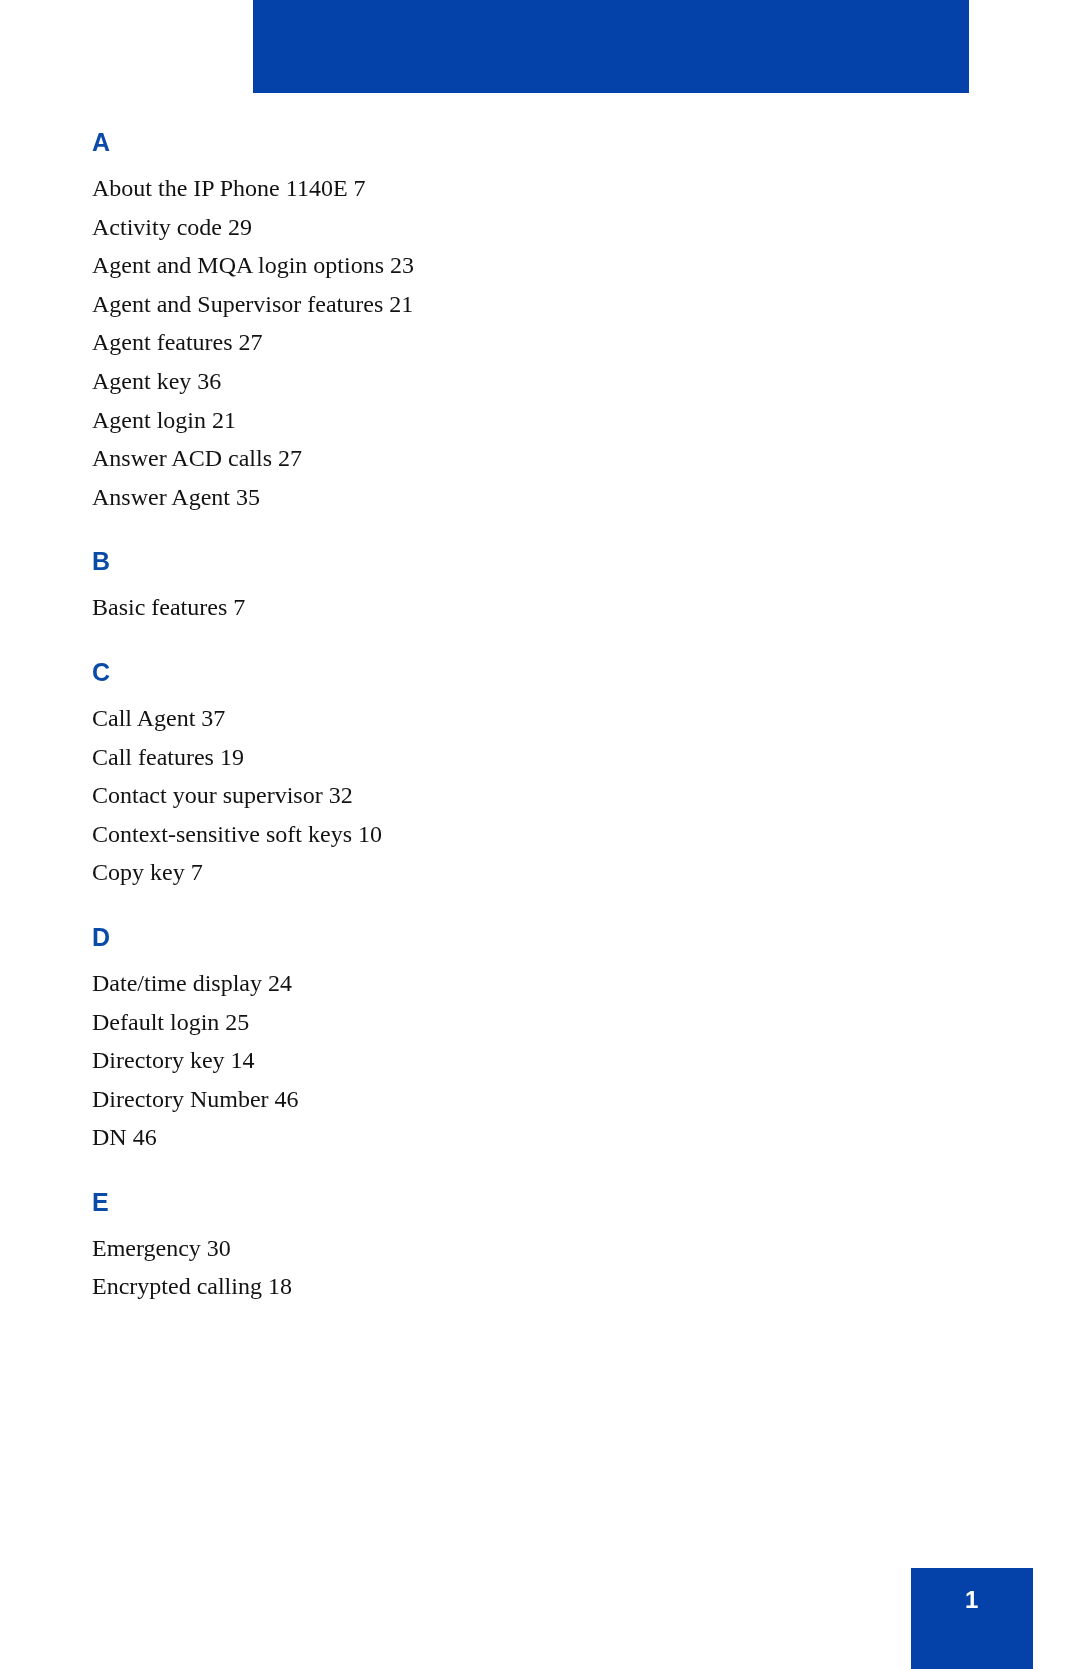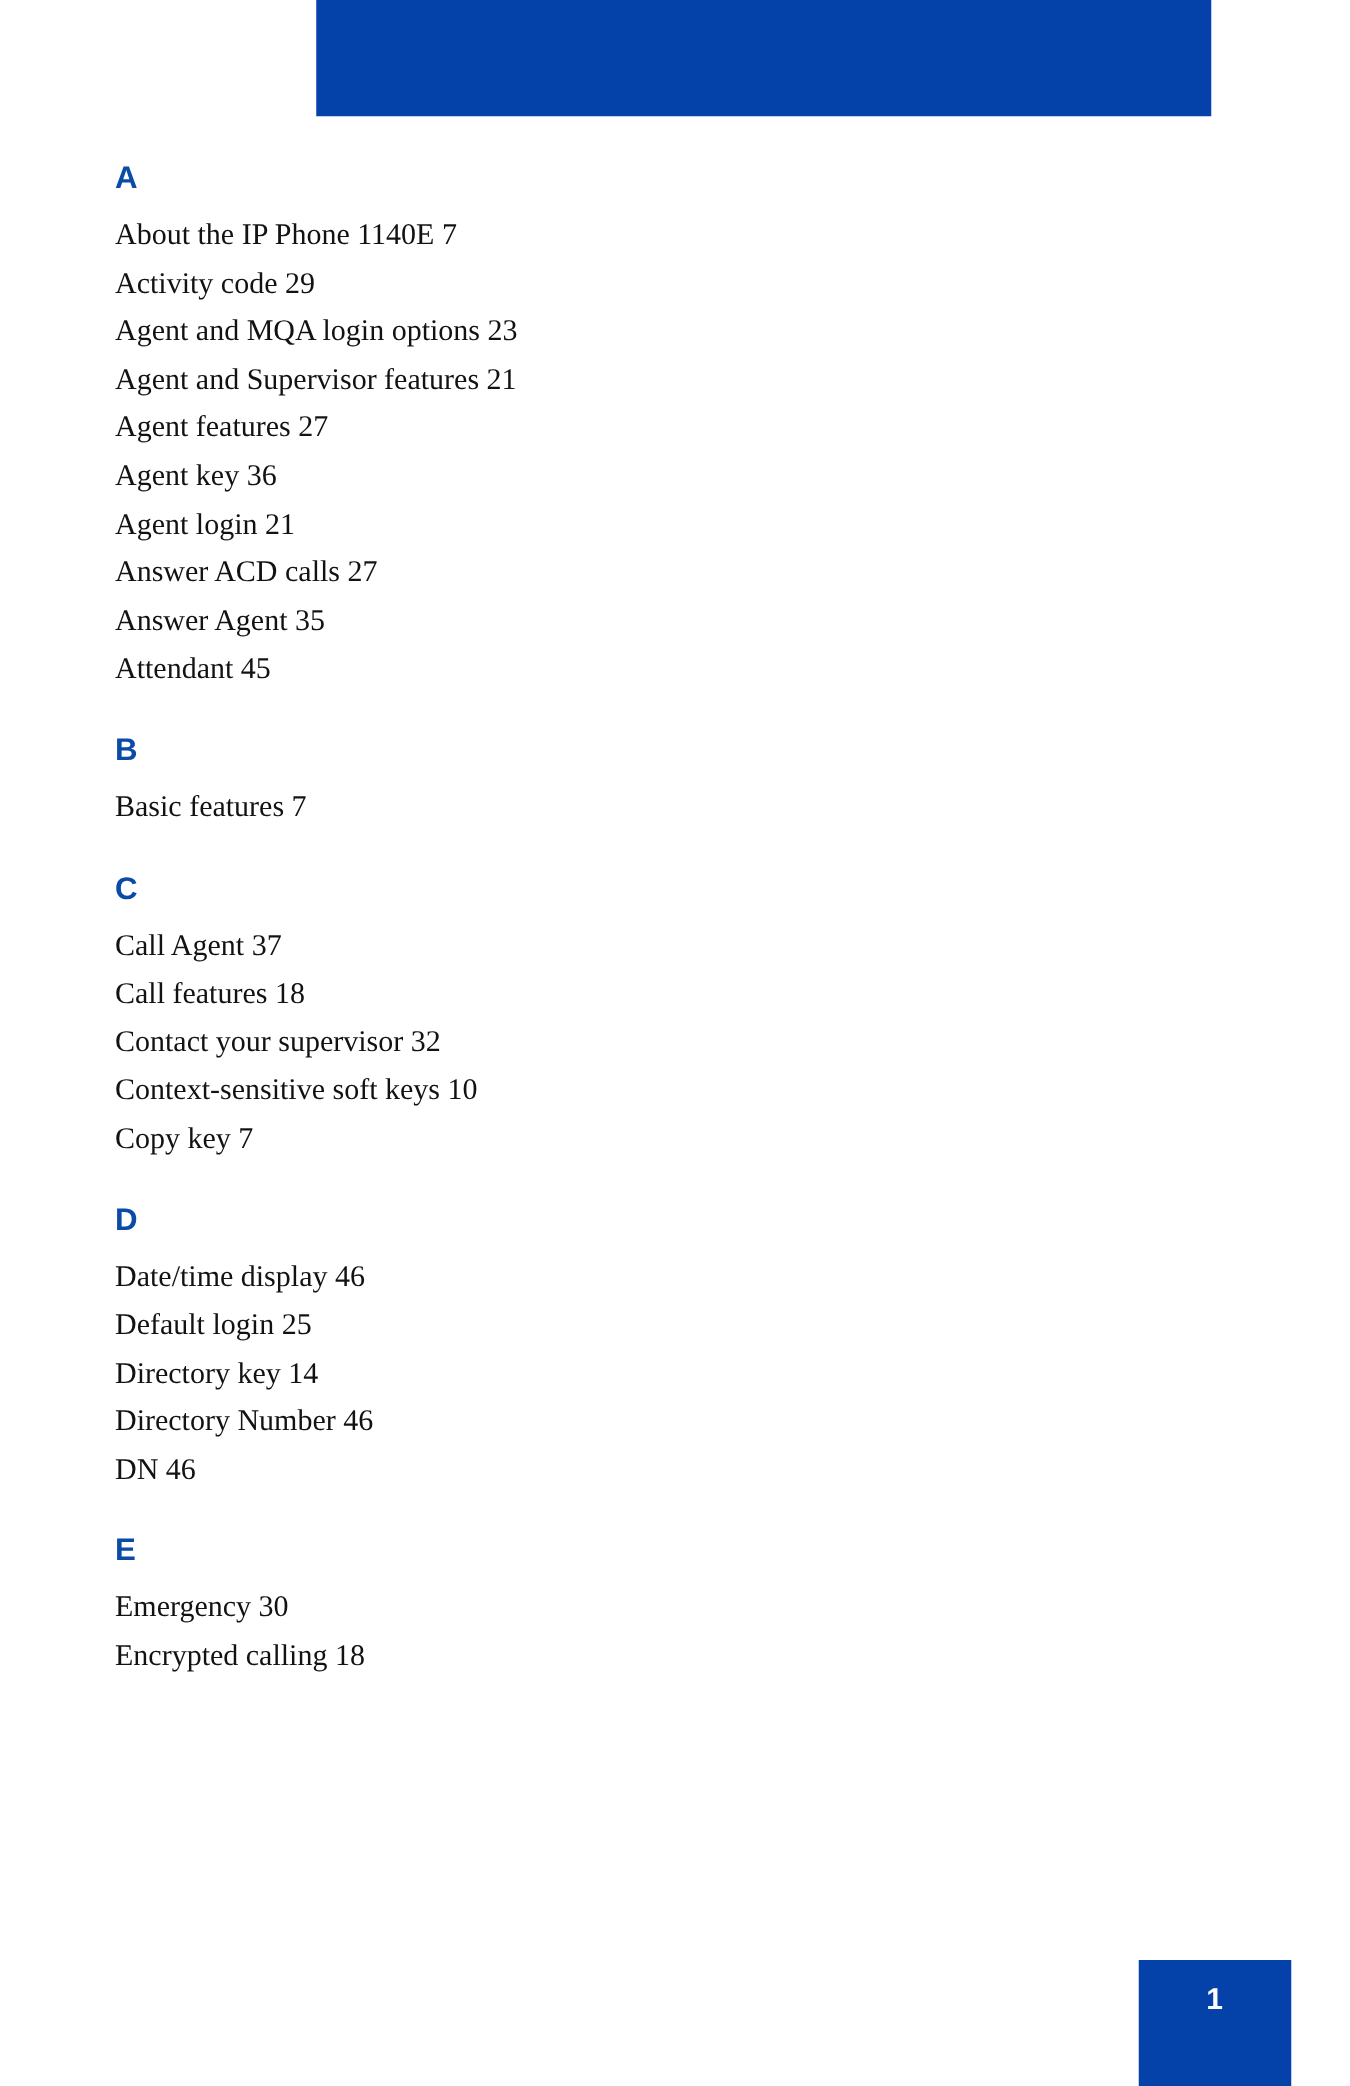--- a/index.html
+++ b/index.html
@@ -83,37 +83,36 @@
       <div class="section-letter">A</div>
       <div class="index-entry">About the IP Phone 1140E 7</div>
       <div class="index-entry">Activity code 29</div>
       <div class="index-entry">Agent and MQA login options 23</div>
       <div class="index-entry">Agent and Supervisor features 21</div>
       <div class="index-entry">Agent features 27</div>
       <div class="index-entry">Agent key 36</div>
       <div class="index-entry">Agent login 21</div>
       <div class="index-entry">Answer ACD calls 27</div>
       <div class="index-entry">Answer Agent 35</div>
-      <div class="index-entry">Attendant 45</div>
     </div>
     <div class="index-section">
       <div class="section-letter">B</div>
       <div class="index-entry">Basic features 7</div>
     </div>
     <div class="index-section">
       <div class="section-letter">C</div>
       <div class="index-entry">Call Agent 37</div>
-      <div class="index-entry">Call features 18</div>
+      <div class="index-entry">Call features 19</div>
       <div class="index-entry">Contact your supervisor 32</div>
       <div class="index-entry">Context-sensitive soft keys 10</div>
       <div class="index-entry">Copy key 7</div>
     </div>
     <div class="index-section">
       <div class="section-letter">D</div>
-      <div class="index-entry">Date/time display 46</div>
+      <div class="index-entry">Date/time display 24</div>
       <div class="index-entry">Default login 25</div>
       <div class="index-entry">Directory key 14</div>
       <div class="index-entry">Directory Number 46</div>
       <div class="index-entry">DN 46</div>
     </div>
     <div class="index-section">
       <div class="section-letter">E</div>
       <div class="index-entry">Emergency 30</div>
       <div class="index-entry">Encrypted calling 18</div>
     </div>

